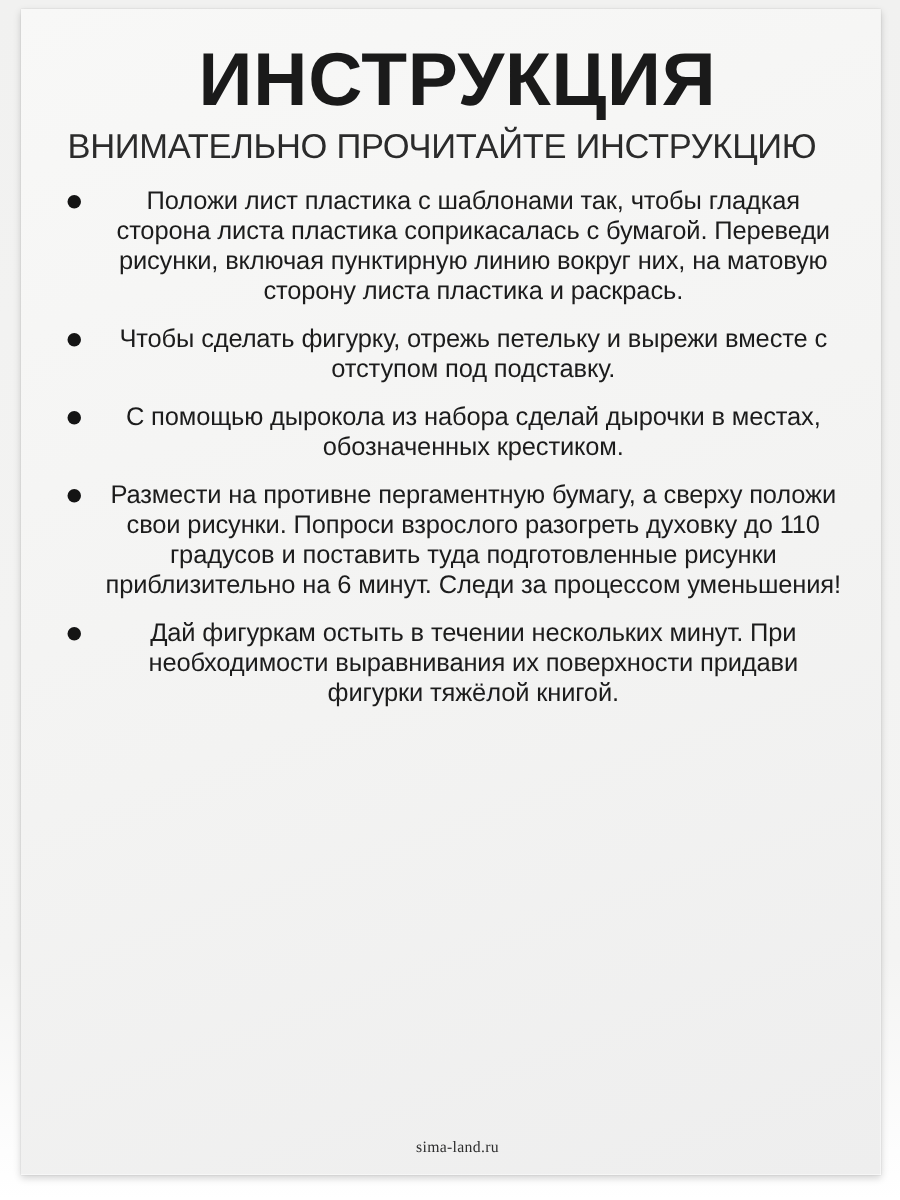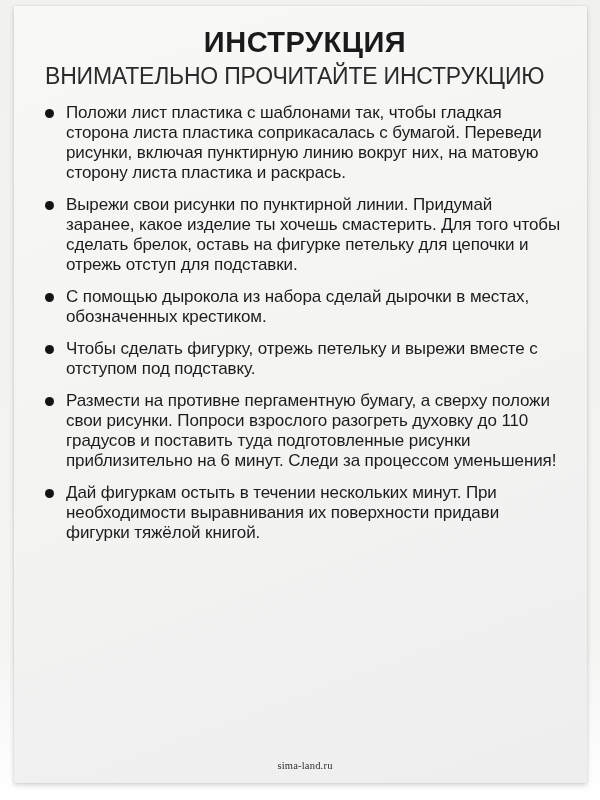--- a/index.html
+++ b/index.html
@@ -24,39 +24,40 @@
     bottom: 17px;
     background: linear-gradient(160deg, #f8f8f7 0%, #f3f3f2 55%, #eeeeee 100%);
     box-shadow: 0 2px 5px rgba(0,0,0,0.18), 0 0 1px rgba(0,0,0,0.12);
     display: flex;
     flex-direction: column;
     box-sizing: border-box;
     padding: 20px 22px 8px 31px;
   }
   .title {
     text-align: center;
-    font-size: 29px;
+    font-size: 50px;
     font-weight: bold;
     color: #1a1a1a;
     letter-spacing: 0.5px;
     line-height: 1.0;
     margin: 2px 0 6px 0;
   }
   .subtitle {
     text-align: left;
     font-size: 23px;
     font-weight: normal;
     color: #2b2b2b;
     line-height: 1.13;
     letter-spacing: -0.2px;
   }
   .instruction-list {
     list-style: none;
     margin: 14px 0 0 0;
     padding: 0;
+    text-align: center;
   }
   .instruction-list li {
     display: flex;
     align-items: flex-start;
     margin-bottom: 12px;
   }
   .dot {
     flex: 0 0 auto;
     width: 9px;
     height: 9px;
@@ -92,29 +93,25 @@
       <div>ВНИМАТЕЛЬНО ПРОЧИТАЙТЕ ИНСТРУКЦИЮ</div>
     </div>
 
     <ul class="instruction-list">
       <li>
         <span class="dot"></span>
         <span class="item-text">Положи лист пластика с шаблонами так, чтобы гладкая сторона листа пластика соприкасалась с бумагой. Переведи рисунки, включая пунктирную линию вокруг них, на матовую сторону листа пластика и раскрась.</span>
       </li>
       <li>
         <span class="dot"></span>
-        <span class="item-text">Вырежи свои рисунки по пунктирной линии. Придумай заранее, какое изделие ты хочешь смастерить. Для того чтобы сделать брелок, оставь на фигурке петельку для цепочки и отрежь отступ для подставки.</span>
+        <span class="item-text">Чтобы сделать фигурку, отрежь петельку и вырежи вместе с отступом под подставку.</span>
       </li>
       <li>
         <span class="dot"></span>
         <span class="item-text">С помощью дырокола из набора сделай дырочки в местах, обозначенных крестиком.</span>
-      </li>
-      <li>
-        <span class="dot"></span>
-        <span class="item-text">Чтобы сделать фигурку, отрежь петельку и вырежи вместе с отступом под подставку.</span>
       </li>
       <li>
         <span class="dot"></span>
         <span class="item-text">Размести на противне пергаментную бумагу, а сверху положи свои рисунки. Попроси взрослого разогреть духовку до 110 градусов и поставить туда подготовленные рисунки приблизительно на 6 минут. Следи за процессом уменьшения!</span>
       </li>
       <li>
         <span class="dot"></span>
         <span class="item-text">Дай фигуркам остыть в течении нескольких минут. При необходимости выравнивания их поверхности придави фигурки тяжёлой книгой.</span>
       </li>
     </ul>

